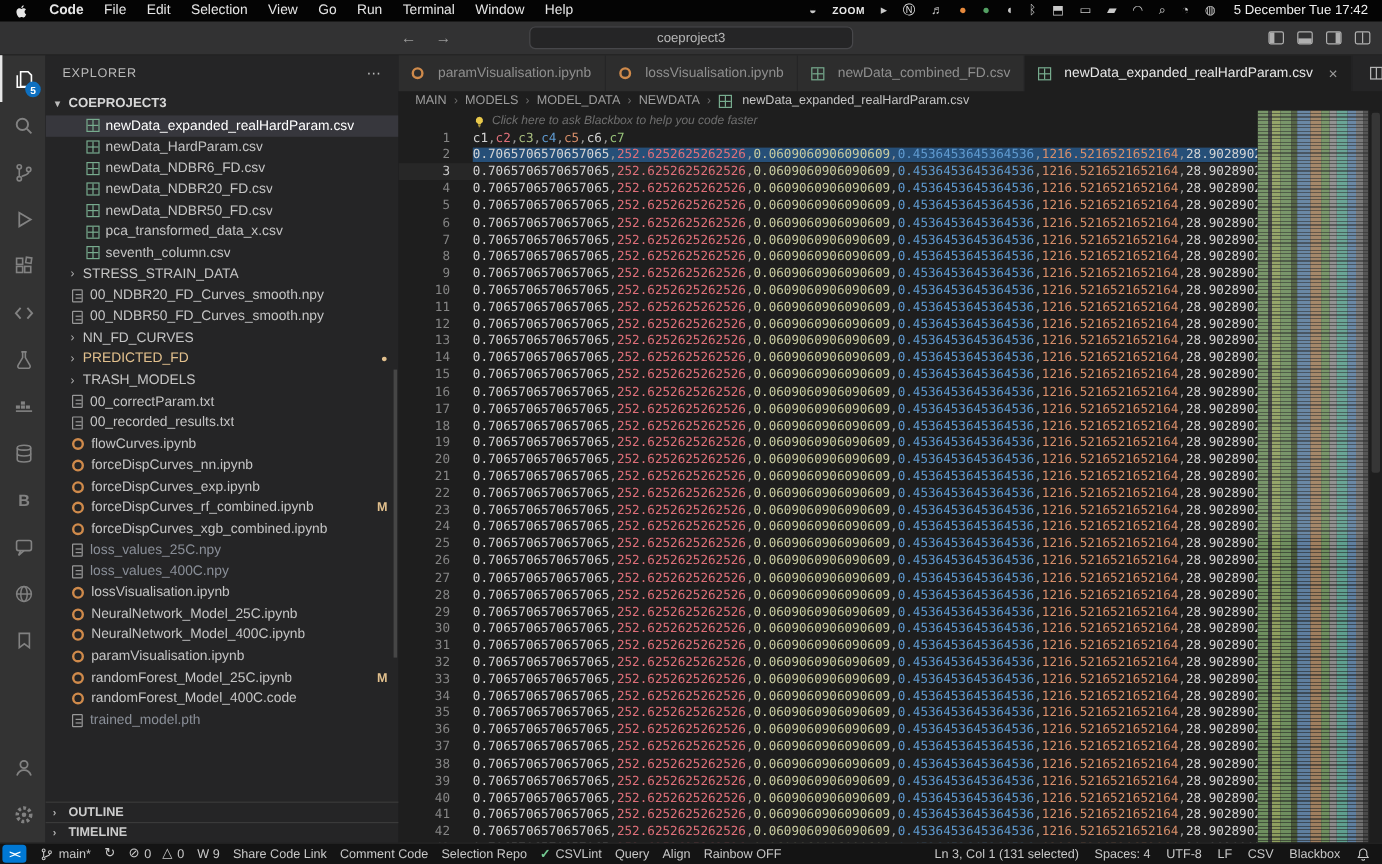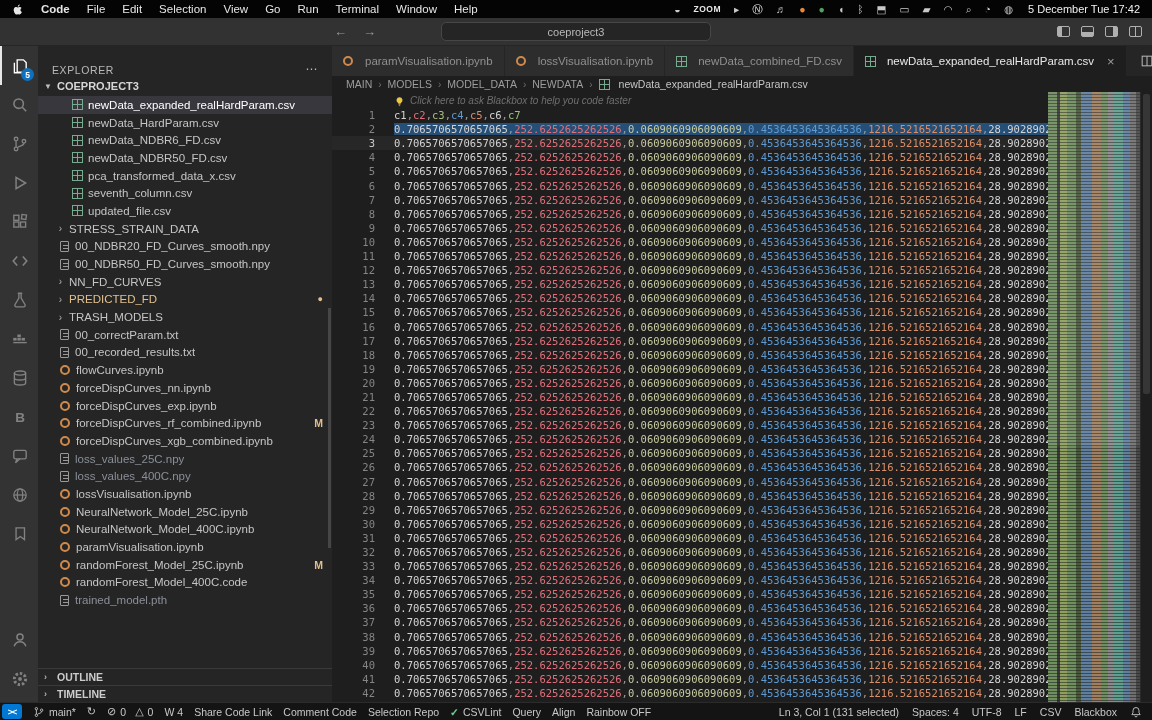--- a/index.html
+++ b/index.html
@@ -34,21 +34,21 @@
   .main{display:flex;height:656px;width:1152px}
 
   .activitybar{width:38px;background:#333333;display:flex;flex-direction:column;align-items:stretch;flex-shrink:0}
   .ab-icon{height:39px;display:flex;align-items:center;justify-content:center;color:#828282;position:relative;border-left:2px solid transparent}
   .ab-icon.active{color:#fff;border-left:2px solid #e7e7e7}
   .ab-badge{position:absolute;bottom:4px;right:4px;min-width:13px;height:13px;border-radius:8px;background:#0e70c0;color:#fff;
             font-size:8.5px;display:flex;align-items:center;justify-content:center;padding:0 3px;font-weight:700}
   .ab-bottom{margin-top:auto;margin-bottom:4px}
 
   .sidebar{width:294px;background:#252526;display:flex;flex-direction:column;flex-shrink:0;position:relative;font-size:11.5px}
-  .sb-header{height:30px;display:flex;align-items:flex-end;padding:0 14px;color:#b9b9b9;font-size:10.5px;letter-spacing:.6px}
+  .sb-header{height:30px;display:flex;align-items:center;padding:0 14px;color:#b9b9b9;font-size:10.5px;letter-spacing:.6px}
   .sb-dots{margin-left:auto;color:#b9b9b9;font-size:12px}
   .project-row{height:20px;display:flex;align-items:center;gap:4px;font-size:11px;font-weight:700;color:#d7d7d7;padding-left:5px}
   .project-row .chev{font-size:8px;color:#bcbcbc;width:10px;text-align:center}
   .tree{flex:1;overflow:hidden}
   .tree-row{height:17.7px;display:flex;align-items:center;position:relative;color:#c5c5c5;white-space:nowrap}
   .tree-row.selected{background:#37373d;color:#fff}
   .tree-row .chevron{width:11px;text-align:center;color:#b0b0b0;font-size:10px;margin-right:3px;flex-shrink:0}
   .tree-row .lbl{overflow:hidden;text-overflow:clip}
   .row-badge{position:absolute;right:9px;color:#e2c08d;font-size:10.5px;font-weight:600}
   .git-dot{position:absolute;right:9px;color:#e2c08d;font-size:9px}
@@ -311,33 +311,33 @@
           <div class="tree-row" style="padding-left: 34px;">
             <span class="csv-ic"></span>
             <span class="lbl">newData_HardParam.csv</span>
           </div>
           <div class="tree-row" style="padding-left: 34px;">
             <span class="csv-ic"></span>
             <span class="lbl">newData_NDBR6_FD.csv</span>
           </div>
           <div class="tree-row" style="padding-left: 34px;">
             <span class="csv-ic"></span>
+            <span class="lbl">newData_NDBR20_FD.csv</span>
+          </div>
+          <div class="tree-row" style="padding-left: 34px;">
+            <span class="csv-ic"></span>
             <span class="lbl">newData_NDBR50_FD.csv</span>
           </div>
           <div class="tree-row" style="padding-left: 34px;">
             <span class="csv-ic"></span>
             <span class="lbl">pca_transformed_data_x.csv</span>
           </div>
           <div class="tree-row" style="padding-left: 34px;">
             <span class="csv-ic"></span>
             <span class="lbl">seventh_column.csv</span>
-          </div>
-          <div class="tree-row" style="padding-left: 34px;">
-            <span class="csv-ic"></span>
-            <span class="lbl">updated_file.csv</span>
           </div>
           <div class="tree-row" style="padding-left: 17px;">
             <span class="chevron">›</span>
             <span class="lbl">STRESS_STRAIN_DATA</span>
           </div>
           <div class="tree-row" style="padding-left: 22px;">
             <span class="doc-ic"></span>
             <span class="lbl">00_NDBR20_FD_Curves_smooth.npy</span>
           </div>
           <div class="tree-row" style="padding-left: 22px;">
@@ -566,21 +566,21 @@
           </span>
           <span>main*</span>
         </span>
         <span class="sb-item glyph-ic">↻</span>
         <span class="sb-item">
           <span class="glyph-ic">⊘</span>
           <span>0</span>
           <span class="glyph-ic" style="margin-left:5px">△</span>
           <span>0</span>
         </span>
-        <span class="sb-item">W 4</span>
+        <span class="sb-item">W 9</span>
         <span class="sb-item">
           <span>Share Code Link</span>
         </span>
         <span class="sb-item">
           <span>Comment Code</span>
         </span>
         <span class="sb-item">
           <span>Selection Repo</span>
         </span>
         <span class="sb-item">

